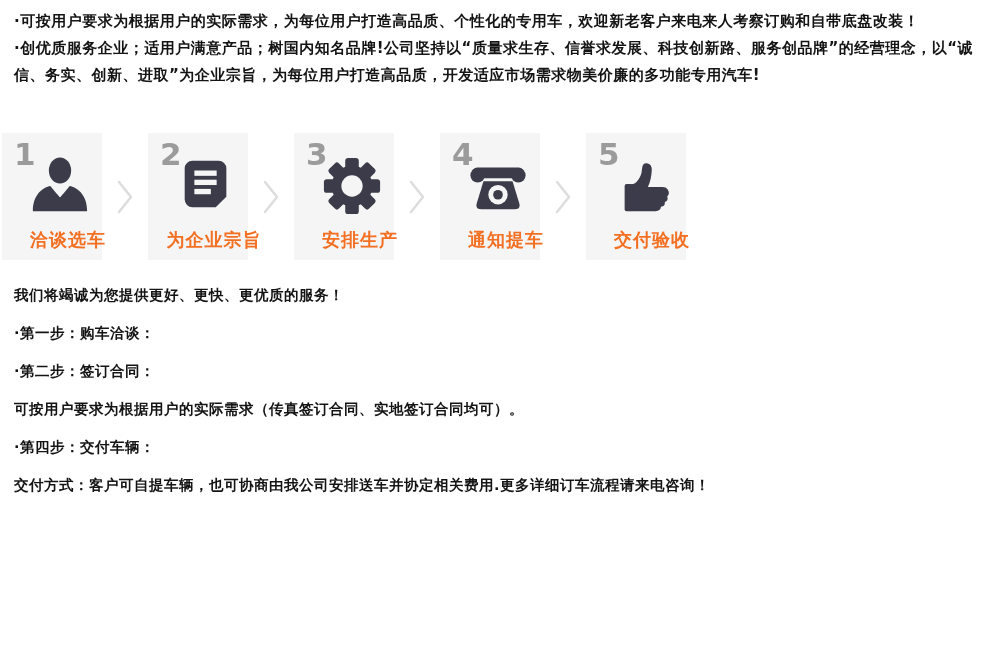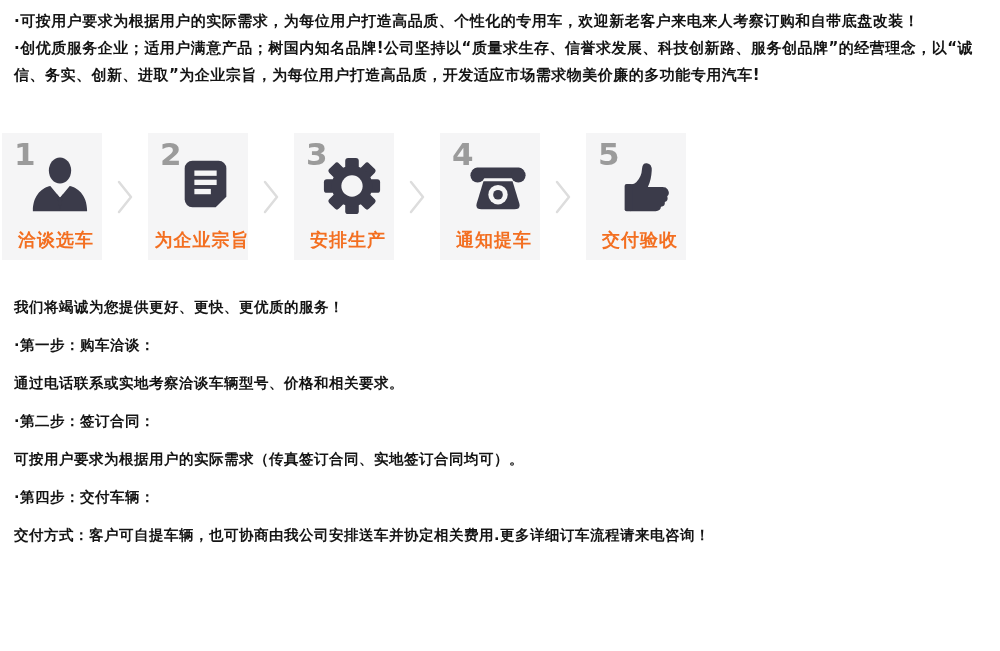--- a/index.html
+++ b/index.html
@@ -50,21 +50,21 @@
     top: 22px;
     left: 27px;
     width: 62px;
     height: 62px;
     display: block;
   }
   .step .icon svg { width: 62px; height: 62px; display: block; }
   .step .label {
     position: absolute;
     bottom: 8px;
-    left: 4px;
+    left: 16px;
     width: 100%;
     text-align: center;
     font-size: 18px;
     color: #f36f21;
     letter-spacing: 1px;
   }
   .chevron {
     width: 46px;
     flex: none;
     display: flex;
@@ -73,21 +73,21 @@
   }
 
   
   .proc {
     padding-left: 14px;
     font-size: 14.5px;
     line-height: 15px;
     letter-spacing: 0.5px;
     margin-bottom: 23px;
   }
-  .proc.first { margin-top: 40px; }
+  .proc.first { margin-top: 28px; }
 </style>
 </head>
 <body>
 
 <div class="page">
 
   <p class="intro">·可按用户要求为根据用户的实际需求，为每位用户打造高品质、个性化的专用车，欢迎新老客户来电来人考察订购和自带底盘改装！</p>
   <p class="intro">·创优质服务企业；适用户满意产品；树国内知名品牌!公司坚持以“质量求生存、信誉求发展、科技创新路、服务创品牌”的经营理念，以“诚信、务实、创新、进取”为企业宗旨，为每位用户打造高品质，开发适应市场需求物美价廉的多功能专用汽车!</p>
 
   <div class="steps">
@@ -184,21 +184,20 @@
         </svg>
       </span>
       <span class="label">交付验收</span>
     </div>
 
   </div>
 
   <p class="proc first">我们将竭诚为您提供更好、更快、更优质的服务！</p>
 
   <p class="proc">·第一步：购车洽谈：</p>
-  <p class="proc">通过电话联系或实地考察洽谈车辆型号、价格和相关要求。</p>
 
   <p class="proc">·第二步：签订合同：</p>
   <p class="proc">可按用户要求为根据用户的实际需求（传真签订合同、实地签订合同均可）。</p>
 
 
   <p class="proc">·第四步：交付车辆：</p>
 
   <p class="proc">交付方式：客户可自提车辆，也可协商由我公司安排送车并协定相关费用.更多详细订车流程请来电咨询！</p>
 
 </div>

